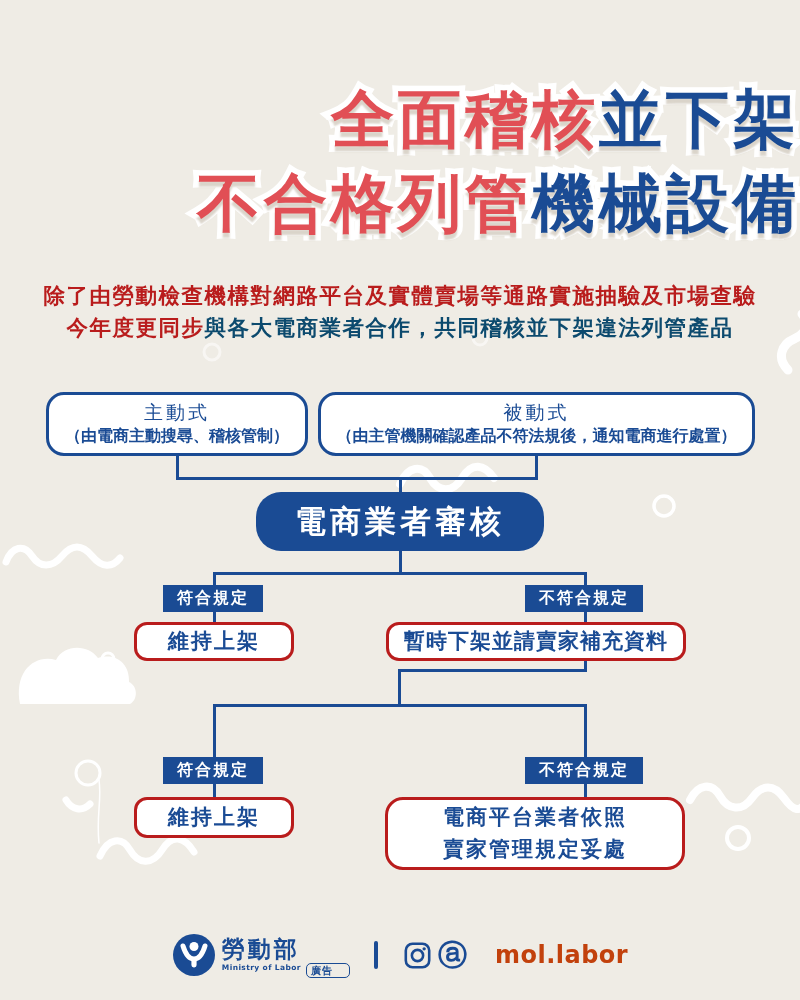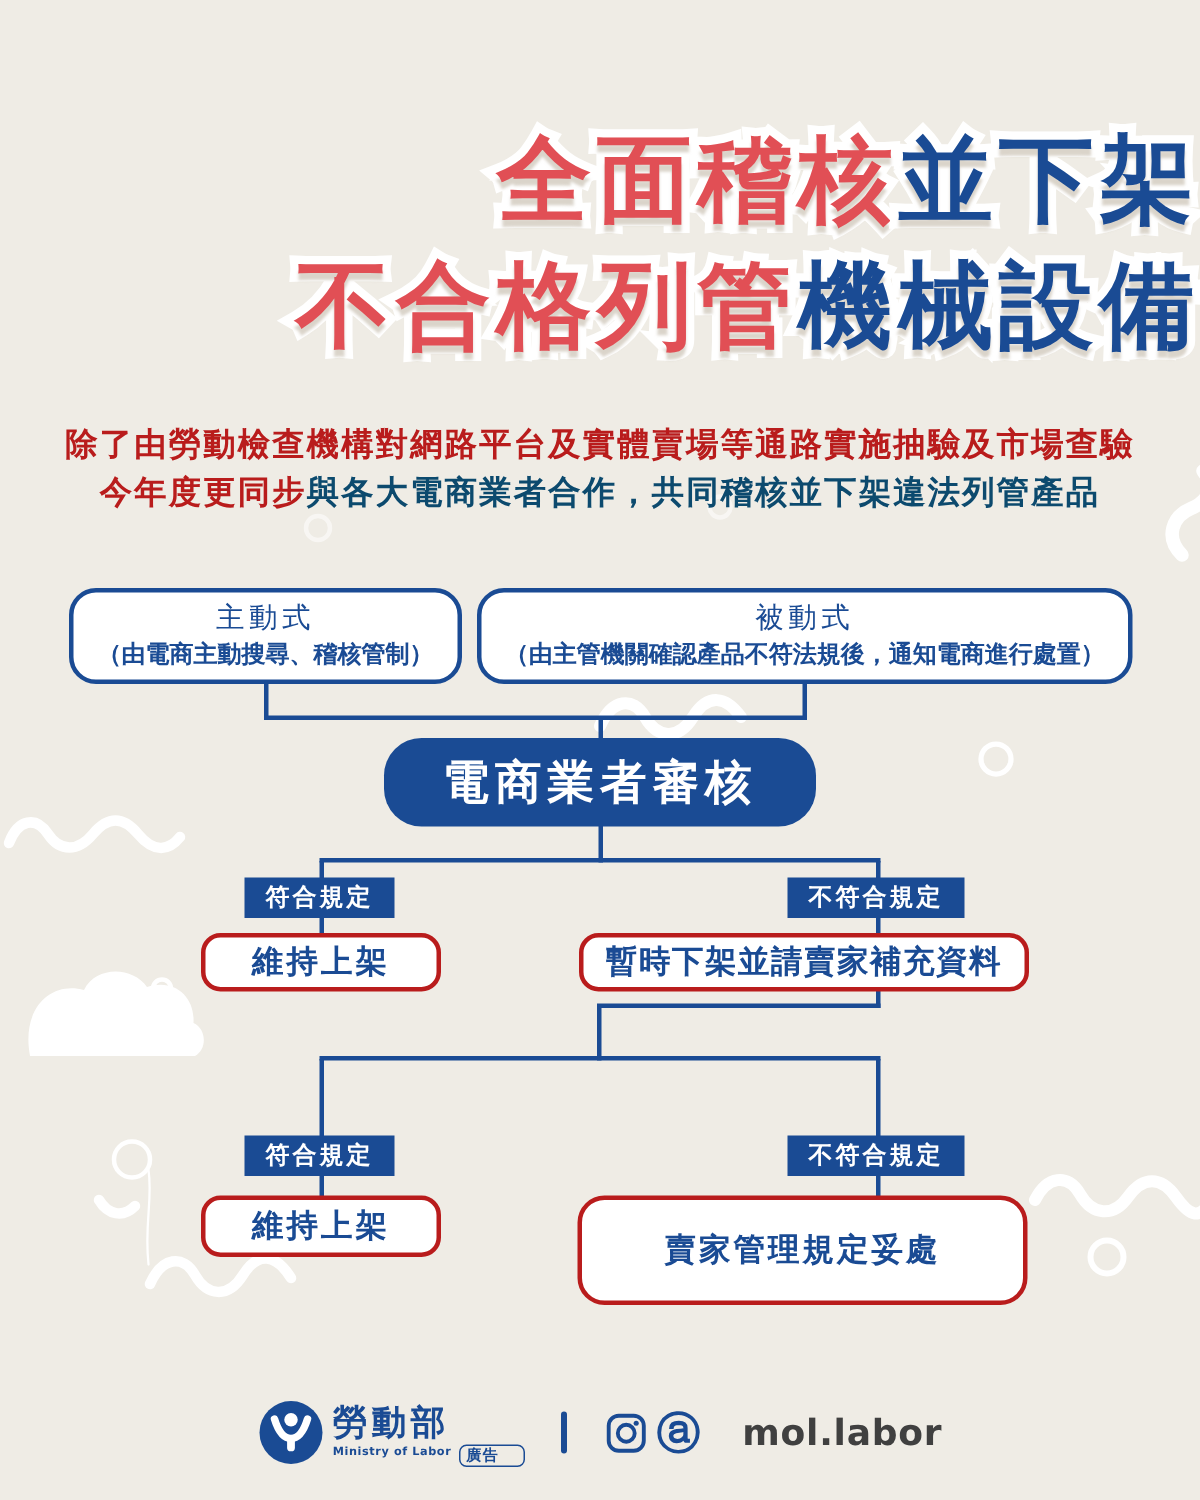--- a/index.html
+++ b/index.html
@@ -65,21 +65,21 @@
   .ministry{margin-left:6px; color:#1A4B94;}
   .ministry-zh{font-size:23px; font-weight:bold; letter-spacing:3px; line-height:1;}
   .ministry-en{font-size:7.5px; font-weight:bold; letter-spacing:0.4px; margin-top:2px;}
   .ad-badge{
     align-self:flex-end; margin:0 0 6px 5px;
     border:1.5px solid #1A4B94; border-radius:5px; color:#1A4B94;
     font-size:10px; font-weight:bold; padding:2px 16px 1px 4px; letter-spacing:1px; line-height:1;
   }
   .divider{width:4px; height:28px; border-radius:2px; background:#1A4B94; margin:0 24px;}
   .threads{font-size:29px; line-height:1; color:#1A4B94; font-weight:bold; margin-left:7px;}
-  .handle{font-size:24px; font-weight:bold; color:#404040; margin-left:28px; letter-spacing:0.5px;}
+  .handle{font-size:24px; font-weight:bold; color:#c2410c; margin-left:28px; letter-spacing:0.5px;}
   .ig{margin-left:2px;}
 </style>
 </head>
 <body>
 
 <div class="poster">
 
   <svg class="deco" width="800" height="1000" viewBox="0 0 800 1000">
     <g stroke="#FFFFFF" fill="none" stroke-linecap="round">
 
@@ -157,20 +157,21 @@
 
   <div class="pill" style="left:163px;top:585px;width:100px;height:27px;">符合規定</div>
   <div class="pill" style="left:525px;top:585px;width:118px;height:27px;">不符合規定</div>
   <div class="result" style="left:134px;top:622px;width:160px;height:39px;">維持上架</div>
   <div class="result" style="left:386px;top:622px;width:300px;height:39px;letter-spacing:1px;">暫時下架並請賣家補充資料</div>
 
   <div class="pill" style="left:163px;top:757px;width:100px;height:27px;">符合規定</div>
   <div class="pill" style="left:525px;top:757px;width:118px;height:27px;">不符合規定</div>
   <div class="result" style="left:134px;top:797px;width:160px;height:41px;">維持上架</div>
   <div class="result" style="left:385px;top:797px;width:300px;height:73px;border-radius:18px;">
+    <div>電商平台業者依照</div>
     <div>賣家管理規定妥處</div>
   </div>
 
   <div class="footer">
     <svg width="44" height="44" viewBox="0 0 44 44">
       <circle cx="22" cy="22" r="21" fill="#1A4B94"></circle>
       <circle cx="22" cy="13.5" r="4.5" fill="#FFFFFF"></circle>
       <path d="M11 13 Q15 26 22 26 Q29 26 33 13" stroke="#FFFFFF" stroke-width="5" fill="none" stroke-linecap="round"></path>
       <rect x="19.4" y="24" width="5.2" height="10.5" rx="2.4" fill="#FFFFFF"></rect>
     </svg>

